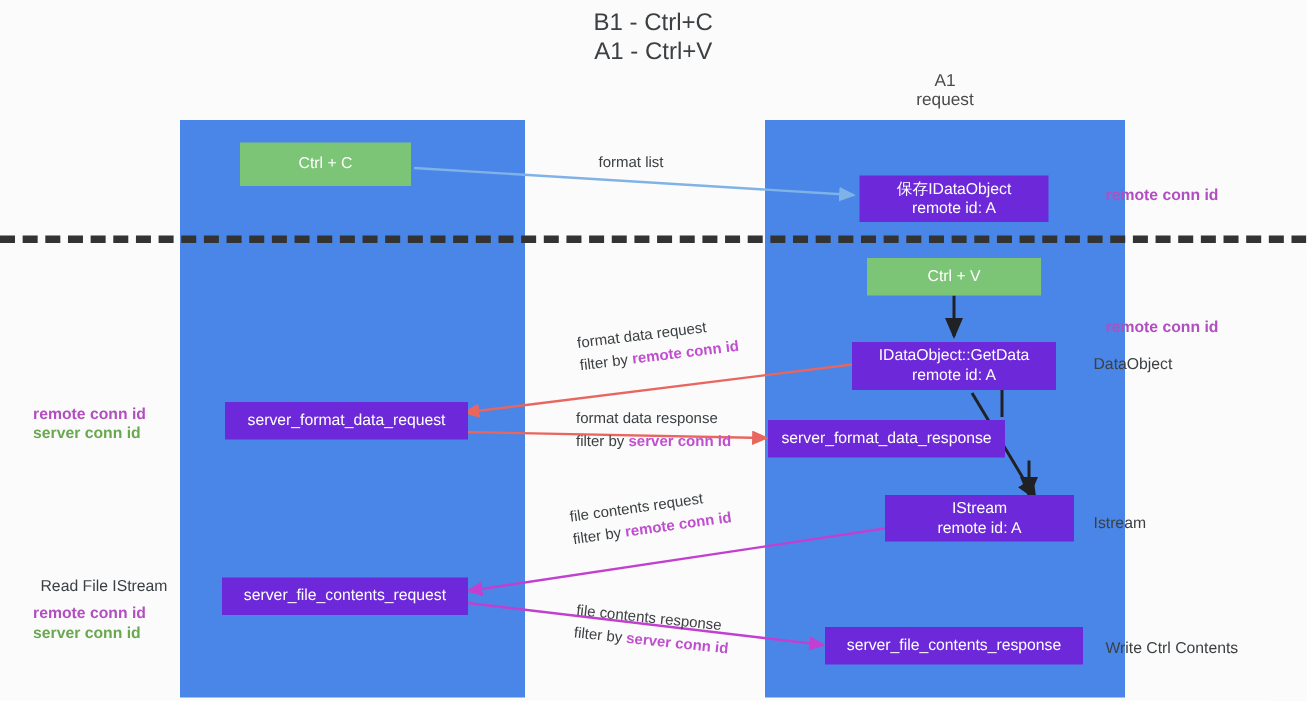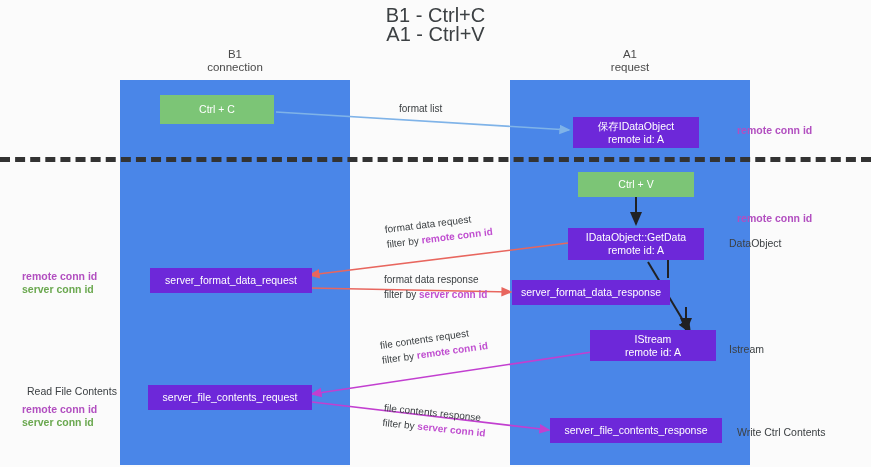--- a/index.html
+++ b/index.html
@@ -15,21 +15,21 @@
     font-family: "Liberation Sans", sans-serif;
     overflow: hidden;
   }
   .abs { position: absolute; }
 
   
   #title {
     left: 0; top: 6px;
     width: 871px;
     text-align: center;
-    font-size: 20px;
+    font-size: 16px;
     color: #3c4043;
     line-height: 19px;
     white-space: pre-line;
   }
 
   
   .col-header {
     text-align: center;
     font-size: 11.5px;
     color: #4a4a4a;
@@ -97,22 +97,20 @@
   }
 </style>
 </head>
 <body>
 
 <div id="stage">
 
   <div class="abs" id="title">B1 - Ctrl+C
 A1 - Ctrl+V</div>
 
-  <div class="abs col-header" style="left:120px; top:48px; width:230px;">B1
-connection</div>
   <div class="abs col-header" style="left:510px; top:48px; width:240px;">A1
 request</div>
 
   <div class="abs lane" style="left:120px; top:80px; width:230px; height:385px;"></div>
   <div class="abs lane" style="left:510px; top:80px; width:240px; height:385px;"></div>
 
   <svg class="overlay">
     <defs>
       <marker id="ah-blue" markerWidth="7" markerHeight="7" refX="6" refY="3" orient="auto">
         <path d="M0,0 L7,3 L0,6 z" fill="#7fb3e8"></path>
@@ -215,17 +213,17 @@
 
   <div class="abs side-note right-plain" style="left:729px; top:236px;">DataObject</div>
 
   <div class="abs side-note right-plain" style="left:729px; top:342px;">Istream</div>
 
   <div class="abs side-note right-plain" style="left:737px; top:425px;">Write Ctrl Contents</div>
 
   <div class="abs side-note bold-remote" style="left:22px; top:269px;">remote conn id</div>
   <div class="abs side-note bold-server" style="left:22px; top:282px;">server conn id</div>
 
-  <div class="abs side-note right-plain" style="left:27px; top:384px;">Read File Contents</div>
+  <div class="abs side-note right-plain" style="left:27px; top:384px;">Read File IStream</div>
   <div class="abs side-note bold-remote" style="left:22px; top:402px;">remote conn id</div>
   <div class="abs side-note bold-server" style="left:22px; top:415px;">server conn id</div>
 
 </div>
 
 </body></html>

